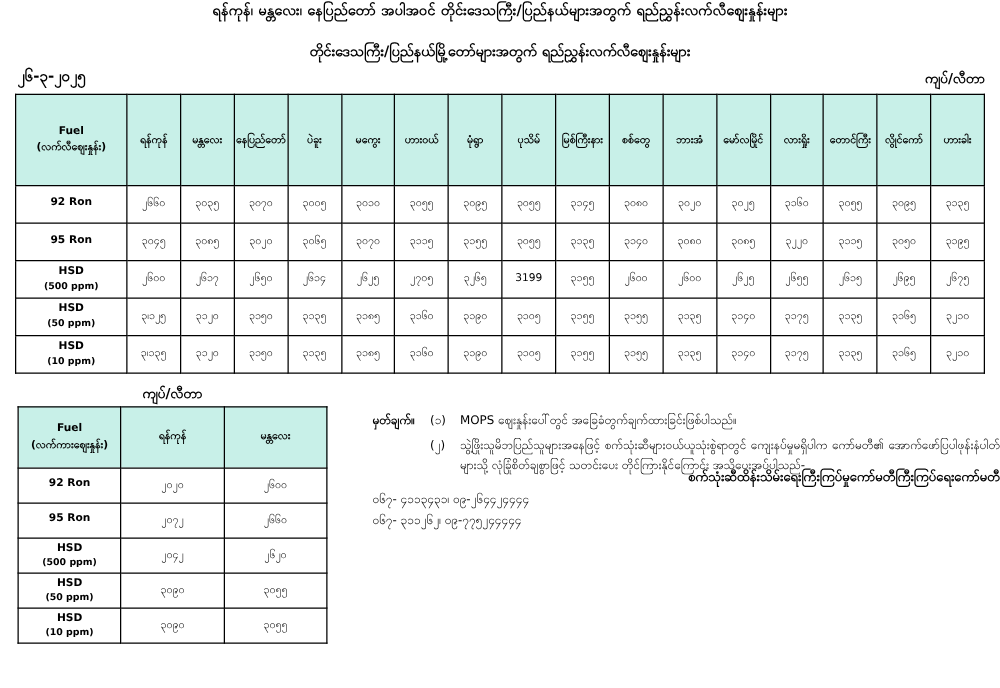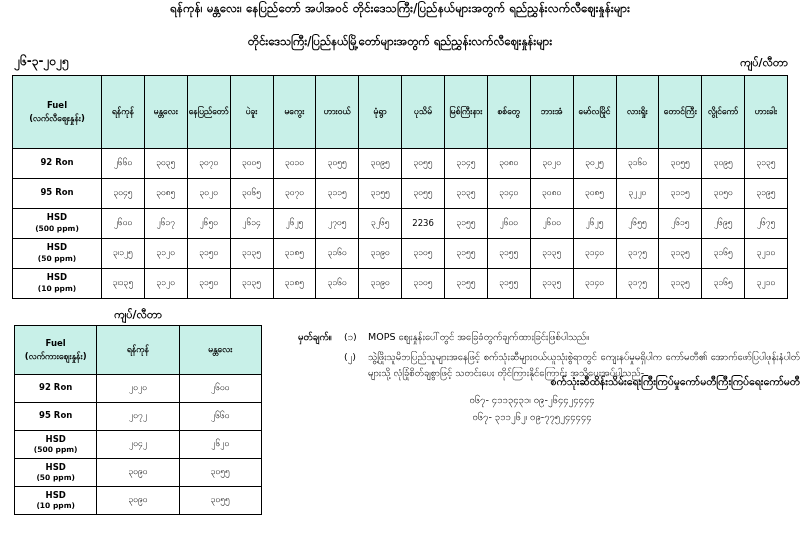--- a/index.html
+++ b/index.html
@@ -100,21 +100,21 @@
     padding-top:22px;
     font-size:9.5px;
     line-height:1.7;
   }
   .note-row{display:flex;margin-bottom:4px;}
   .note-lbl{width:46px;flex:none;font-weight:bold;}
   .note-num{width:24px;flex:none;}
   .note-txt{flex:1;text-align:justify;}
   .phones{
     margin-top:10px;
-    text-align:center;
+    text-align:left;
     padding-right:34px;
     font-size:9.5px;
     line-height:1.8;
   }
   .footer{
     position:absolute;
     left:0;right:0;bottom:2px;
     text-align:right;
     font-size:10.5px;
     font-weight:bold;
@@ -208,21 +208,21 @@
           <span>HSD</span>
           <span class="sub">(500 ppm)</span>
         </td>
         <td>၂၆၀၀</td>
         <td>၂၆၁၇</td>
         <td>၂၆၅၀</td>
         <td>၂၆၁၄</td>
         <td>၂၆၂၅</td>
         <td>၂၇၀၅</td>
         <td>၃၂၆၅</td>
-        <td>2236</td>
+        <td>3199</td>
         <td>၃၁၅၅</td>
         <td>၂၆၀၀</td>
         <td>၂၆၀၀</td>
         <td>၂၆၂၅</td>
         <td>၂၆၅၅</td>
         <td>၂၆၁၅</td>
         <td>၂၆၉၅</td>
         <td>၂၆၇၅</td>
       </tr>
       <tr>

